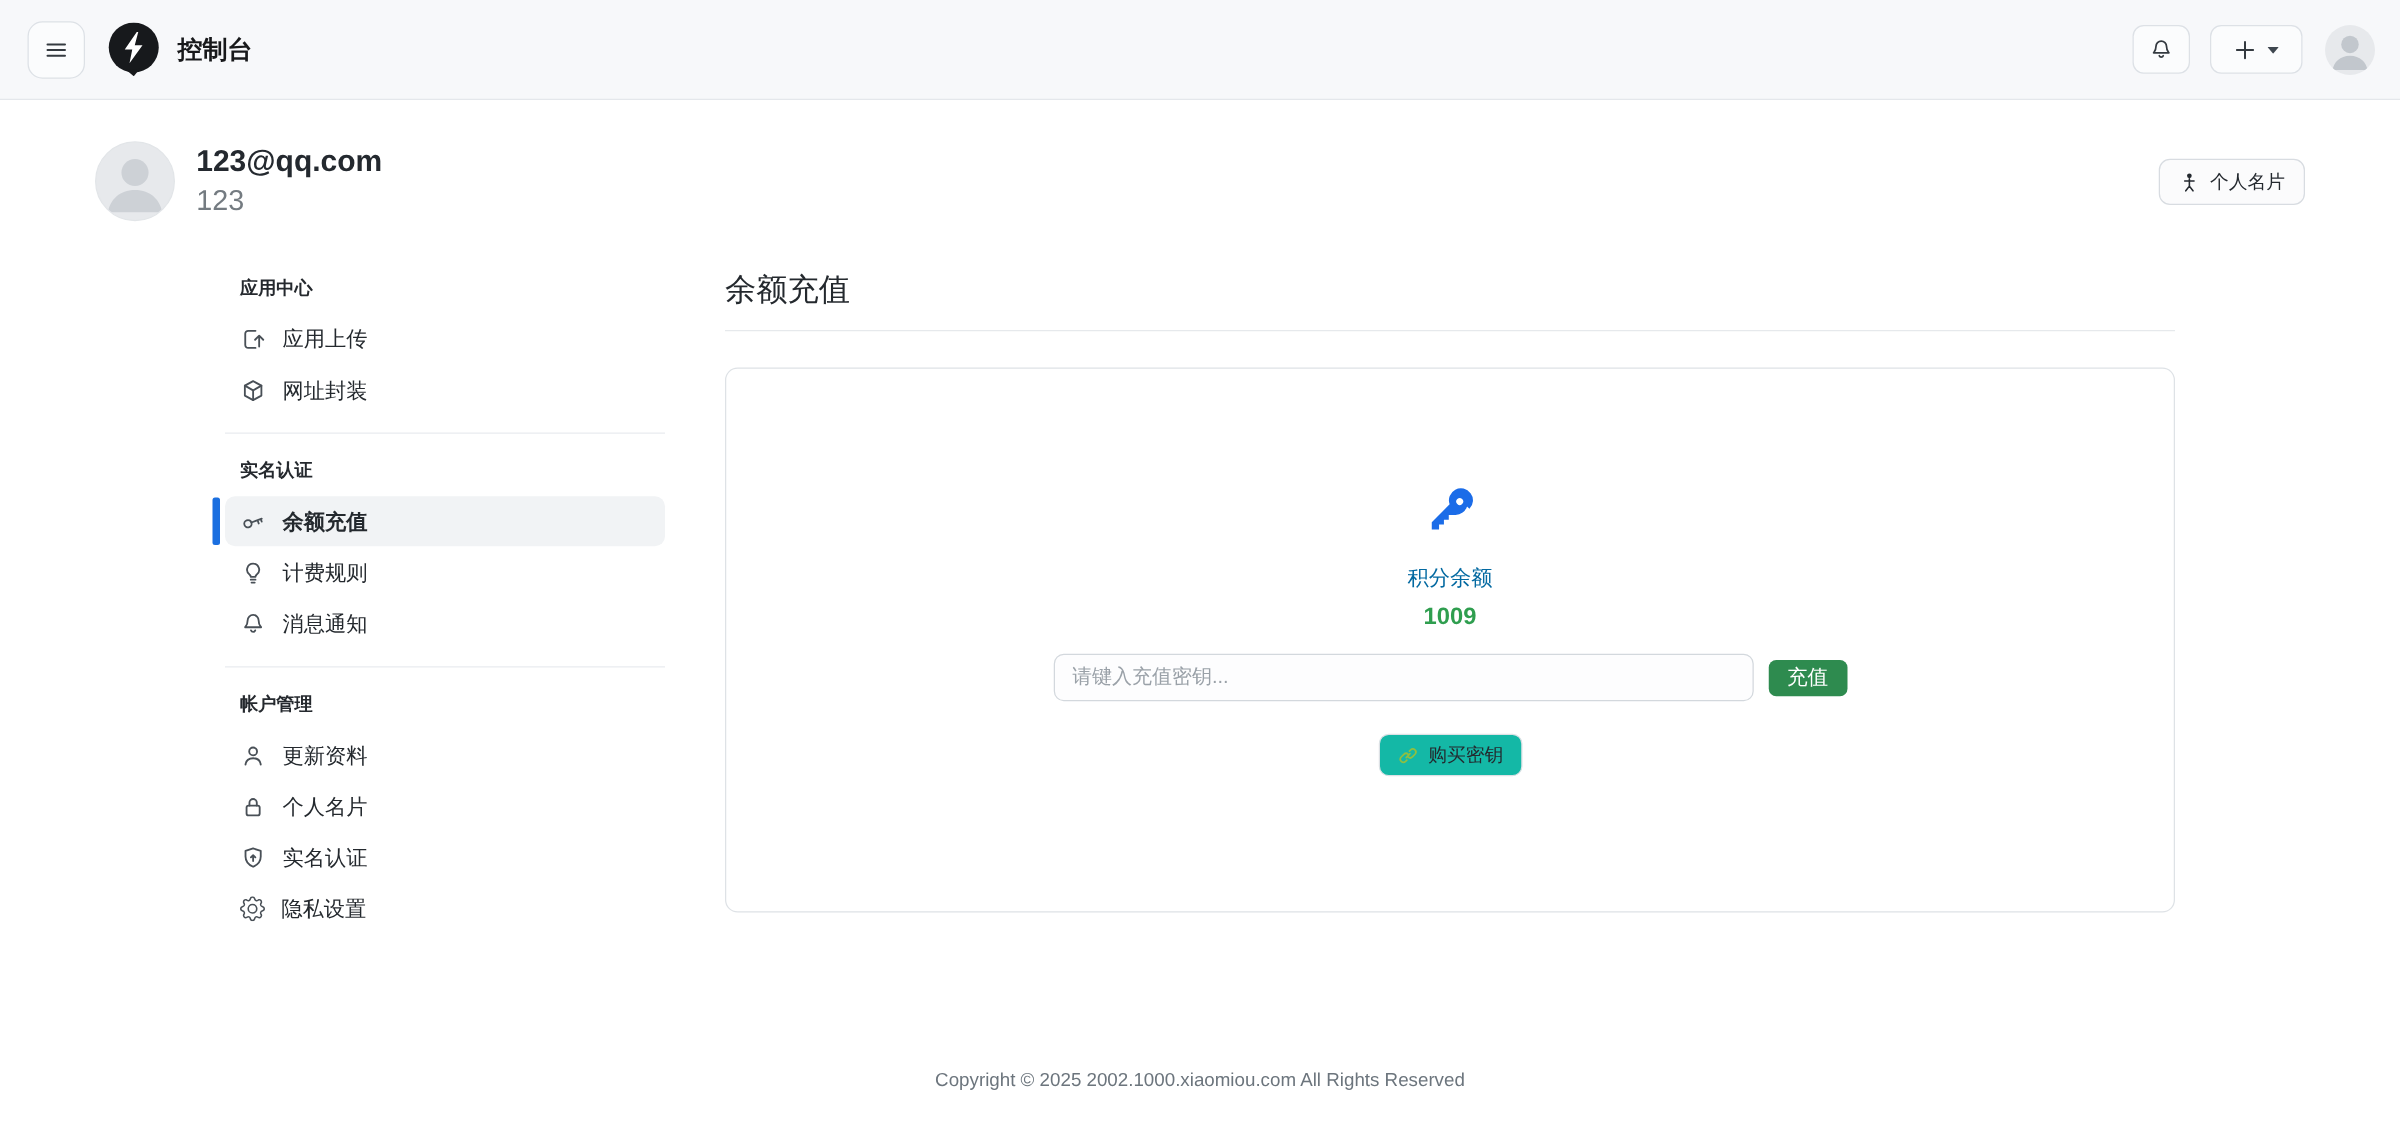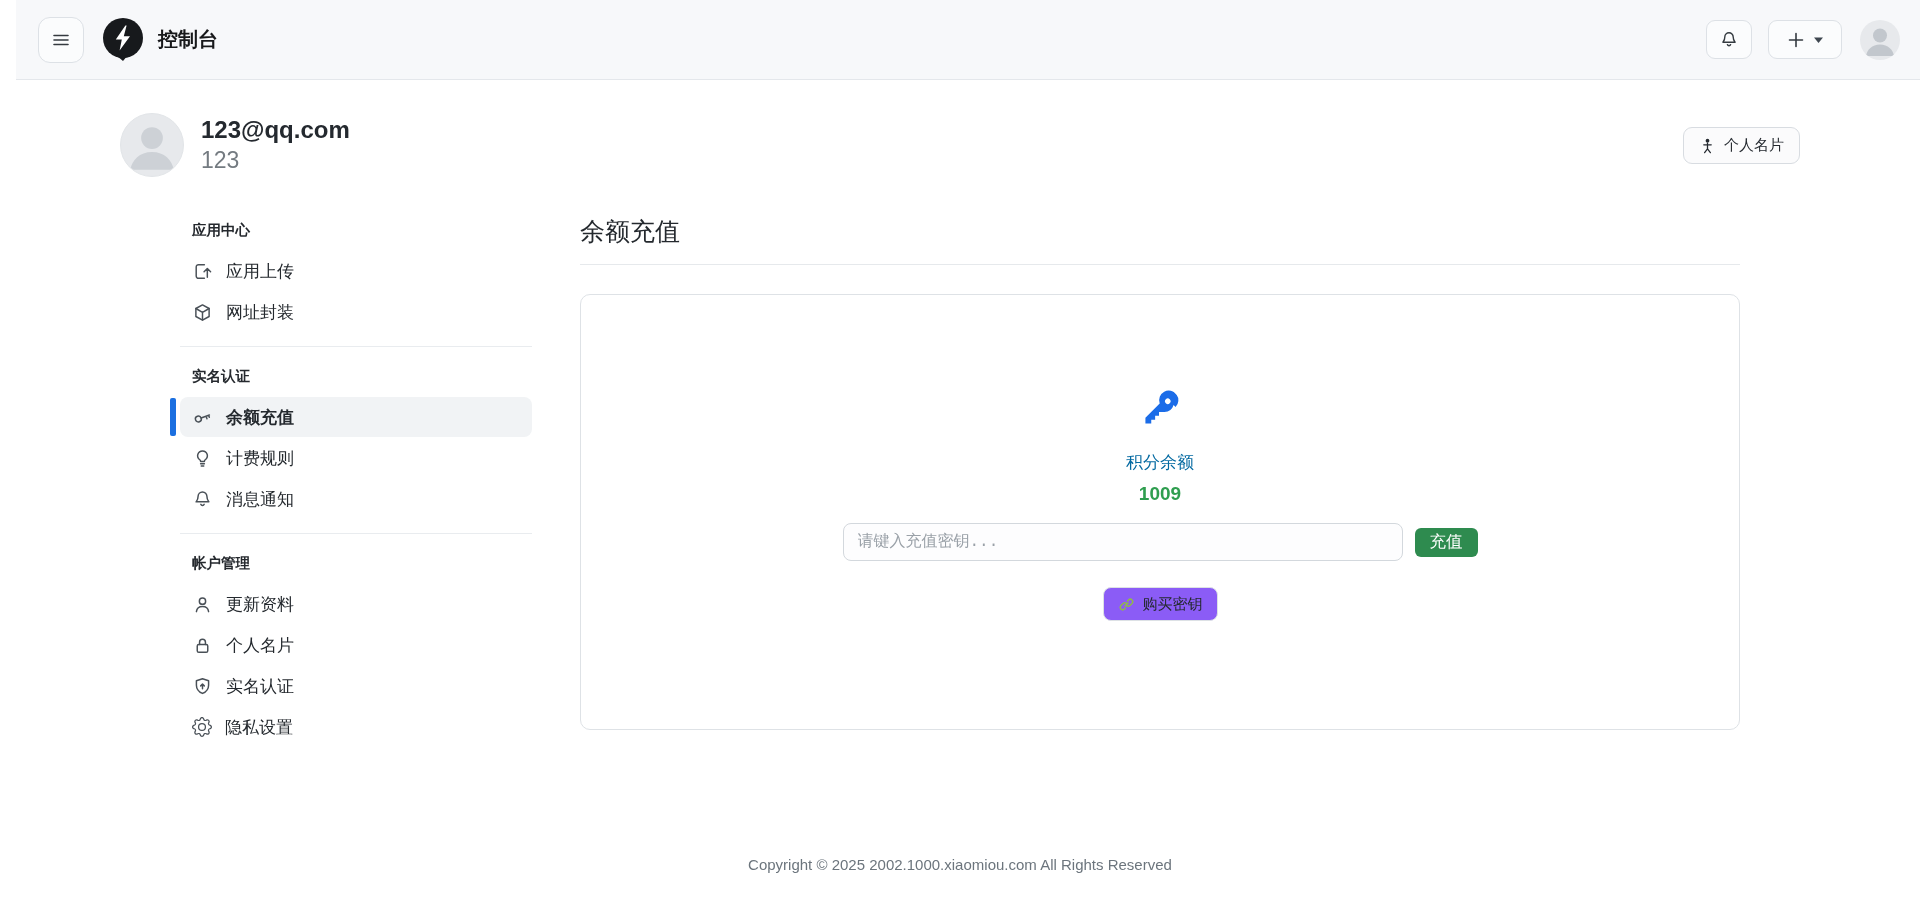--- a/index.html
+++ b/index.html
@@ -1,37 +1,37 @@
 <!DOCTYPE html>
 <html><head>
 <meta charset="utf-8">
 <style>
   * { margin:0; padding:0; box-sizing:border-box; }
   html,body { width:1920px; height:916px; background:#ffffff; overflow:hidden;
     font-family:"Liberation Sans","DejaVu Sans",sans-serif; color:#212529; }
 
   
   .header { height:80px; background:#f7f8fa; border-bottom:1px solid #e4e7eb;
-    display:flex; align-items:center; padding:0 20px 0 22px;margin-left:16px; }
+    display:flex; align-items:center; padding:0 20px 0 22px; }
   .menu-btn { width:46px; height:46px; border:1px solid #dde1e6; border-radius:12px;
     background:#fbfcfd; display:flex; align-items:center; justify-content:center; cursor:pointer; }
   .logo { width:42px; height:43px; margin-left:18px; display:flex; align-items:center; }
   .app-title { margin-left:14px; font-size:20px; font-weight:700; color:#18191b; }
   .spacer { flex:1; }
   .hdr-btn { height:39px; border:1px solid #dde1e6; border-radius:9px; background:#fbfcfd;
     display:flex; align-items:center; justify-content:center; cursor:pointer; color:#343a40; }
   .bell-btn { width:46px; }
   .plus-btn { width:74px; margin-left:16px; gap:9px; font-size:22px; font-weight:400; color:#343a40; }
   .avatar { border-radius:50%; background:#e7e9ec; overflow:hidden; flex-shrink:0; }
   .avatar svg { display:block; }
   .avatar-sm { width:40px; height:40px; margin-left:18px; cursor:pointer; }
   .avatar-lg { width:64px; height:64px; border:1px solid #e2e5e8; }
 
   
-  .profile { display:flex; align-items:center; padding:0 120px; margin-top:33px; }
+  .profile { display:flex; align-items:center; padding:0 76px; margin-top:33px; }
   .pinfo { margin-left:17px; }
   .pemail { font-size:24px; font-weight:700; color:#24292f; line-height:1.2; }
   .puname { font-size:23px; color:#747b81; margin-top:3px; }
   .chip { display:inline-flex; align-items:center; gap:8px; height:37px; padding:0 15px;
     border:1px solid #d8dce1; border-radius:9px; background:#fbfbfc; font-size:15px;
     color:#24292f; cursor:pointer; font-family:inherit; }
 
   
   .content { display:flex; padding:0 180px; margin-top:38px; }
   .sidebar { width:352px; flex-shrink:0; }
@@ -48,26 +48,26 @@
   .page-title { font-size:25px; font-weight:500; color:#24292e; }
   .title-rule { border:none; border-top:1px solid #e6e9ec; margin-top:16px; }
   .card { margin-top:29px; height:436px; background:#ffffff; border:1px solid #dee2e6;
     border-radius:10px; display:flex; flex-direction:column; align-items:center; padding-top:92px; }
   .key-big { color:#1b6ce8; transform:rotate(-45deg) scaleX(-1); }
   .balance-label { margin-top:20px; font-size:17px; font-weight:400; color:#0369a1; }
   .balance-value { margin-top:9px; font-size:19px; font-weight:700; color:#2f9e4f; }
   .recharge-row { margin-top:18px; display:flex; align-items:center; gap:12px; }
   .key-input { width:560px; height:38px; border:1px solid #d3d8dd; border-radius:8px;
     padding:0 14px; font-size:16px; color:#3b82f6; background:#fdfdfe; outline:none;
-    font-family:Liberation Mono, monospace; }
+    font-family:Liberation Sans, sans-serif; }
   .key-input::placeholder { color:#9aa1a8; }
   .recharge-btn { height:29px; padding:0 15px; background:#2e8b4f; color:#ffffff;
     border:none; border-radius:6px; font-size:16.5px; cursor:pointer; font-family:inherit; }
   .buy-btn { margin-top:26px; display:inline-flex; align-items:center; gap:8px; height:34px;
-    padding:0 14px; border:1px solid #dde1e5; border-radius:8px; background:#8b5cf6;
+    padding:0 14px; border:1px solid #dde1e5; border-radius:8px; background:#14b8a6;
     font-size:15px; color:#24292e; cursor:pointer; font-family:inherit; }
   .buy-btn .ic { color:#90bf40; display:flex; }
 
   .footer { margin-top:108px; text-align:center; font-size:15px; color:#6c757d; }
 
   svg { display:block; }
 </style>
 </head>
 <body>
 

